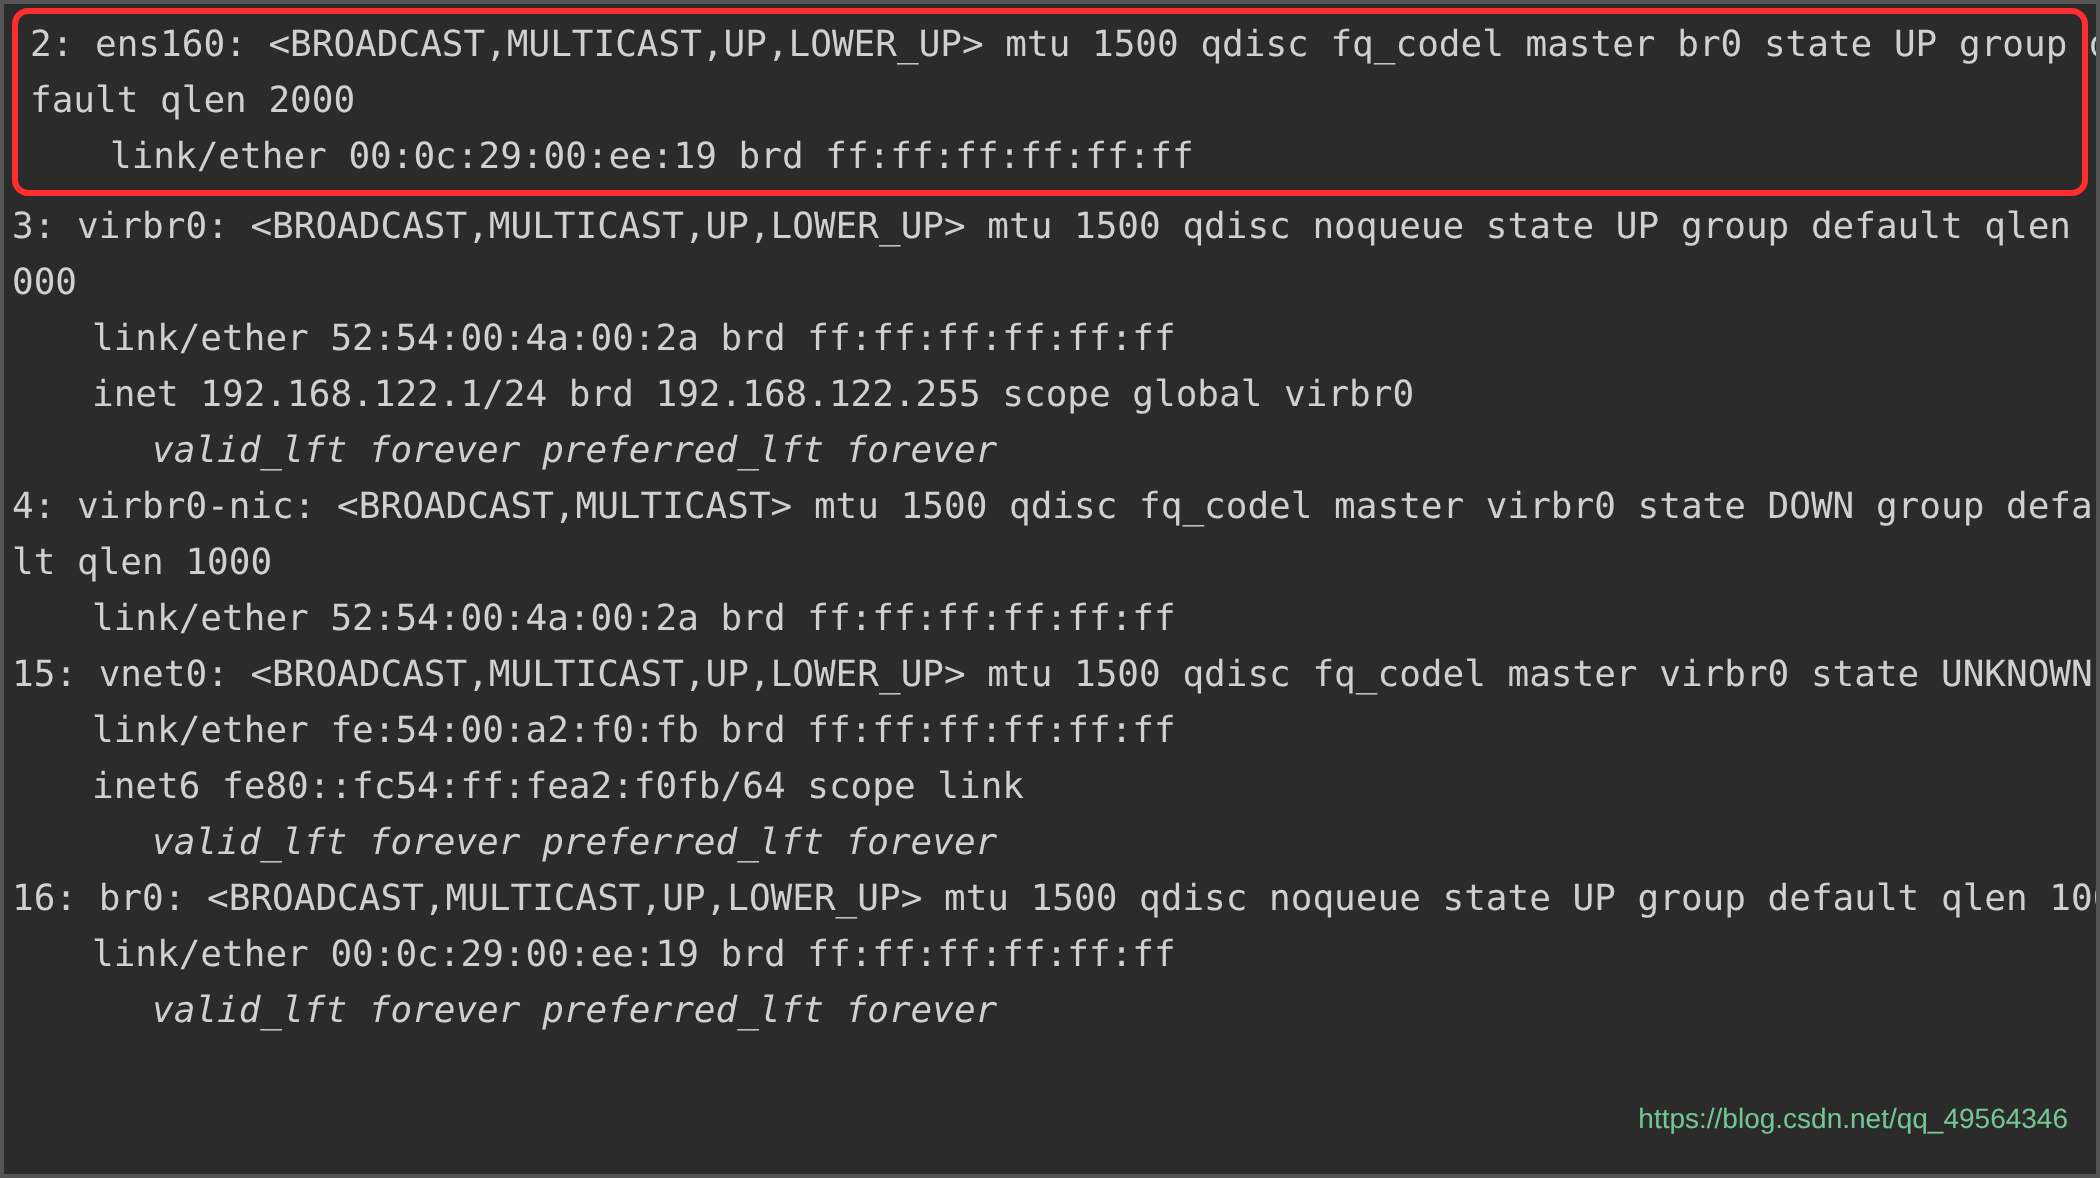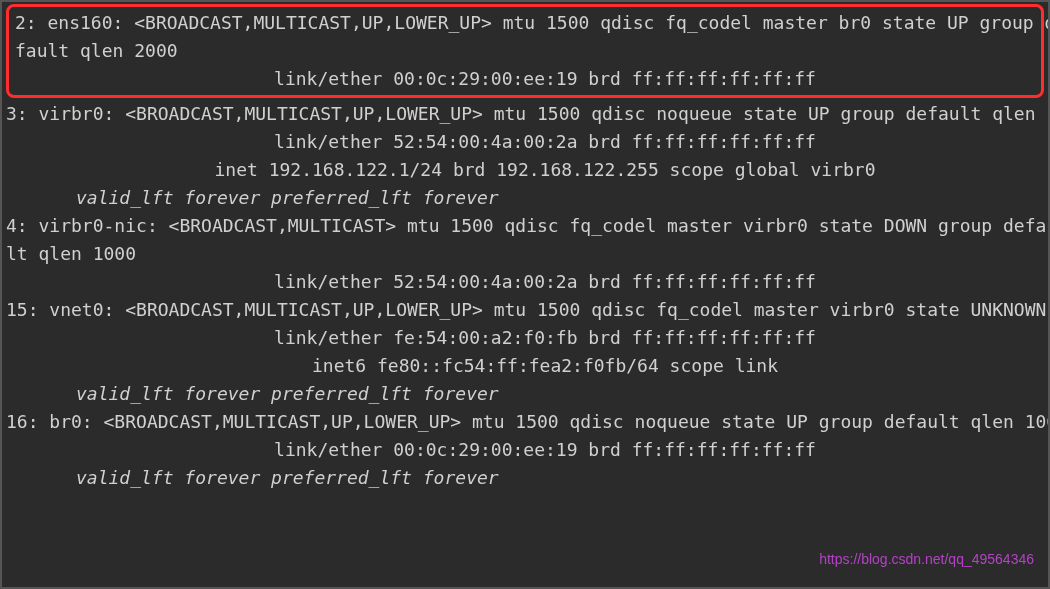--- a/index.html
+++ b/index.html
@@ -16,42 +16,43 @@
     border: 2px solid #555;
     padding: 2px 4px;
   }
   .highlight-box {
     border: 3px solid #ff2d2d;
     border-radius: 8px;
     padding: 2px 6px;
     margin-bottom: 2px;
   }
   .line { white-space: pre; }
-  .indent1 { padding-left: 40px; text-align: center; }
+  .indent1 { padding-left: 40px; }
   .indent2 { padding-left: 70px; font-style: italic; }
   .watermark {
     position: absolute;
     right: 14px;
     bottom: 14px;
-    color: #d946ef;
+    color: #86efac;
     font-size: 14px;
     font-family: Arial, sans-serif;
     opacity: 0.8;
   }
 </style>
 </head>
 <body>
 
 <div id="output">
     <div class="highlight-box">
       <div class="line">2: ens160: &lt;BROADCAST,MULTICAST,UP,LOWER_UP&gt; mtu 1500 qdisc fq_codel master br0 state UP group de</div>
       <div class="line">fault qlen 2000</div>
       <div class="line indent1">link/ether 00:0c:29:00:ee:19 brd ff:ff:ff:ff:ff:ff</div>
     </div>
     <div class="line">3: virbr0: &lt;BROADCAST,MULTICAST,UP,LOWER_UP&gt; mtu 1500 qdisc noqueue state UP group default qlen 1</div>
+    <div class="line">000</div>
     <div class="line indent1">link/ether 52:54:00:4a:00:2a brd ff:ff:ff:ff:ff:ff</div>
     <div class="line indent1">inet 192.168.122.1/24 brd 192.168.122.255 scope global virbr0</div>
     <div class="line indent2">valid_lft forever preferred_lft forever</div>
     <div class="line">4: virbr0-nic: &lt;BROADCAST,MULTICAST&gt; mtu 1500 qdisc fq_codel master virbr0 state DOWN group defau</div>
     <div class="line">lt qlen 1000</div>
     <div class="line indent1">link/ether 52:54:00:4a:00:2a brd ff:ff:ff:ff:ff:ff</div>
     <div class="line">15: vnet0: &lt;BROADCAST,MULTICAST,UP,LOWER_UP&gt; mtu 1500 qdisc fq_codel master virbr0 state UNKNOWN g</div>
     <div class="line indent1">link/ether fe:54:00:a2:f0:fb brd ff:ff:ff:ff:ff:ff</div>
     <div class="line indent1">inet6 fe80::fc54:ff:fea2:f0fb/64 scope link</div>
     <div class="line indent2">valid_lft forever preferred_lft forever</div>

